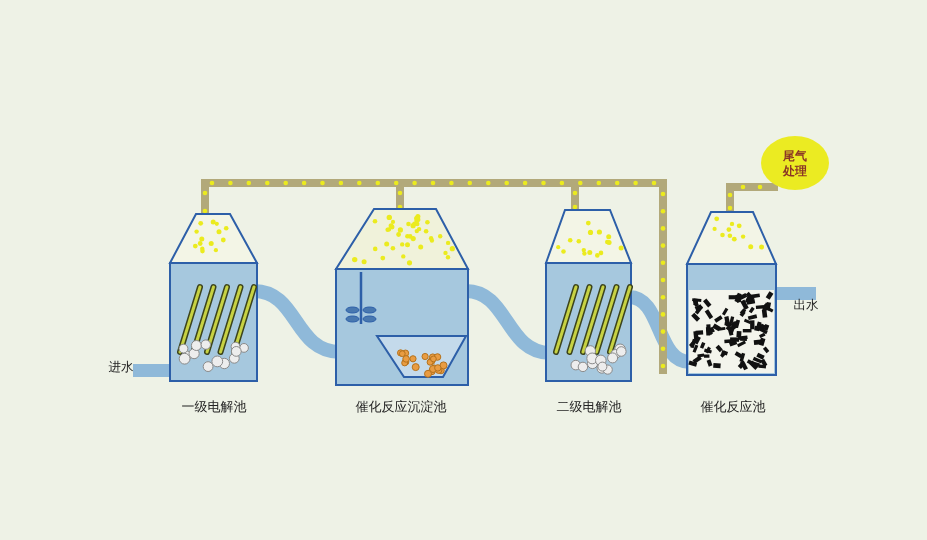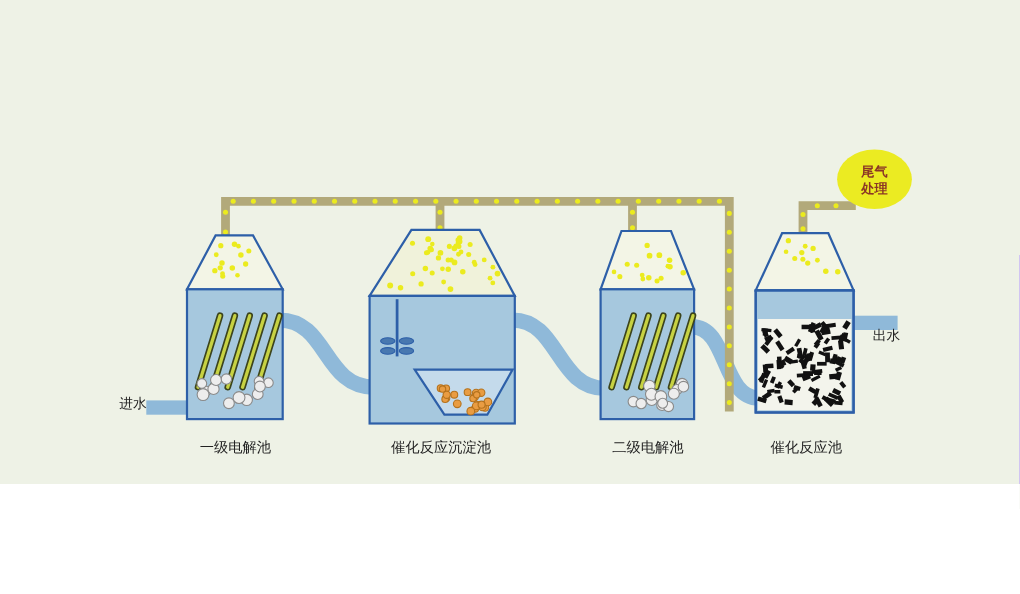--- a/index.html
+++ b/index.html
@@ -1,16 +1,16 @@
 <!DOCTYPE html>
 <html><head>
 <meta charset="utf-8">
 <style>
   html,body{margin:0;padding:0;}
-  .canvas{width:927px;height:440px;background:#8b5cf6;position:relative;overflow:hidden;}
+  .canvas{width:927px;height:540px;background:#8b5cf6;position:relative;overflow:hidden;}
   svg text{font-family:"DejaVu Sans","Liberation Sans",sans-serif;}
   .tank-label{font-size:13px;fill:#222;}
   .flow-label{font-size:12.5px;fill:#222;}
   .tailgas-label{font-size:12px;fill:#8b3626;font-weight:bold;}
 </style>
 </head>
 <body>
 
 <div class="canvas">
 <svg width="927" height="540" viewBox="0 0 927 540">

